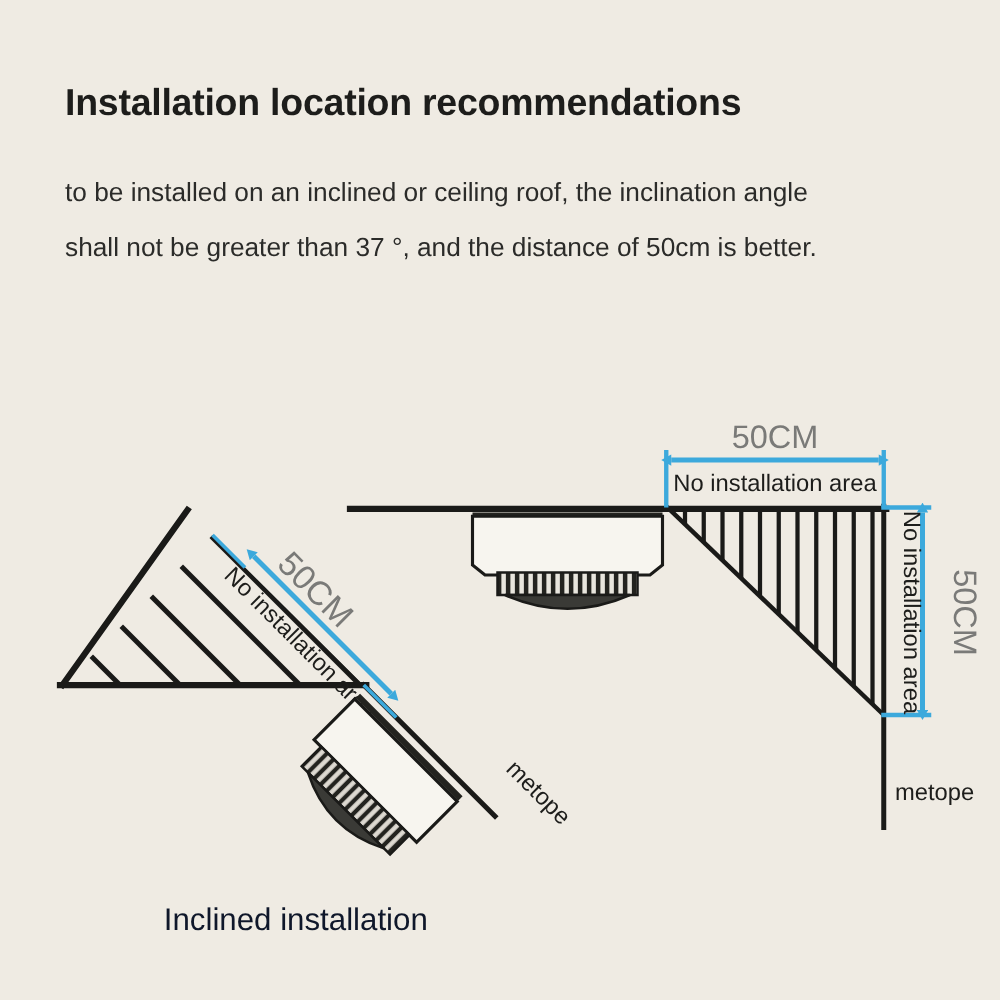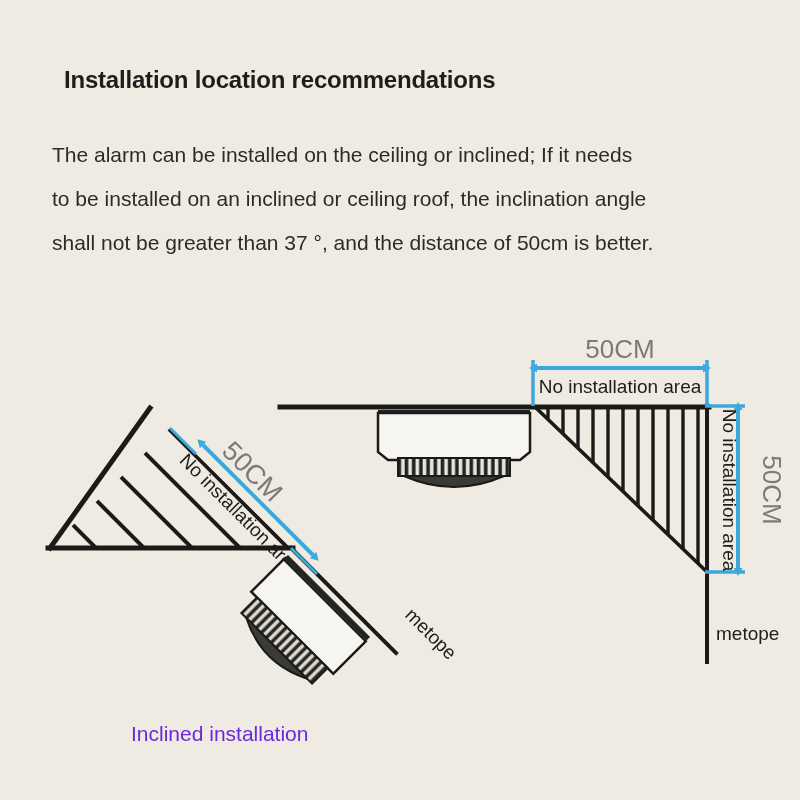--- a/index.html
+++ b/index.html
@@ -17,23 +17,23 @@
   }
   #page {
     position: absolute;
     left: 0; top: 0;
     width: 800px;
     height: 800px;
     background: #efebe3;
   }
   .heading {
     position: absolute;
-    left: 64px;
+    left: 52px;
     top: 66px;
-    font-size: 24px;
+    font-size: 30px;
     font-weight: bold;
     color: #1d1d1b;
     letter-spacing: -0.2px;
     white-space: nowrap;
   }
   .body-text {
     position: absolute;
     left: 52px;
     top: 133px;
     width: 712px;
@@ -48,36 +48,35 @@
   .diagram {
     position: absolute;
     left: 0;
     top: 300px;
     width: 800px;
     height: 400px;
   }
   .caption {
     position: absolute;
     top: 722px;
-    font-size: 21px;
-    color: #6d28d9;
+    font-size: 25px;
+    color: #0f172a;
     white-space: nowrap;
   }
   .caption.left  { left: 131px; }
   .caption.right { left: 513px; }
 </style>
 </head>
 <body>
 
 <div id="page">
 
   <div class="heading">Installation location recommendations</div>
 
   <div class="body-text">
-    <span class="ln">The alarm can be installed on the ceiling or inclined; If it needs</span>
     <span class="ln">to be installed on an inclined or ceiling roof, the inclination angle</span>
     <span class="ln">shall not be greater than 37 °, and the distance of 50cm is better.</span>
   </div>
 
   <svg class="diagram" viewBox="0 0 800 400">
     <defs>
 
       <marker id="ahL" markerWidth="9" markerHeight="9" refX="8" refY="4.5" orient="auto" markerUnits="userSpaceOnUse">
         <path d="M8,0 L8,9 L0,4.5 Z" fill="#3ca9dc"></path>
       </marker>

